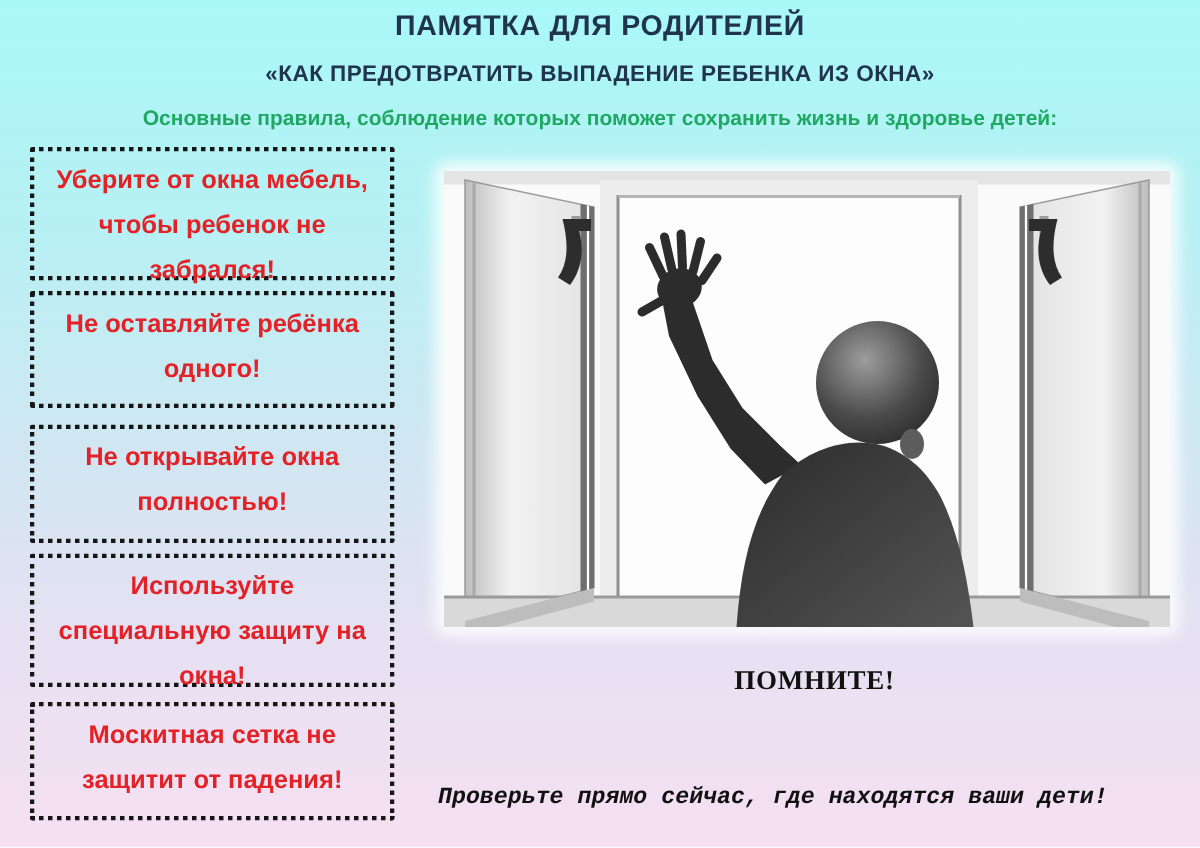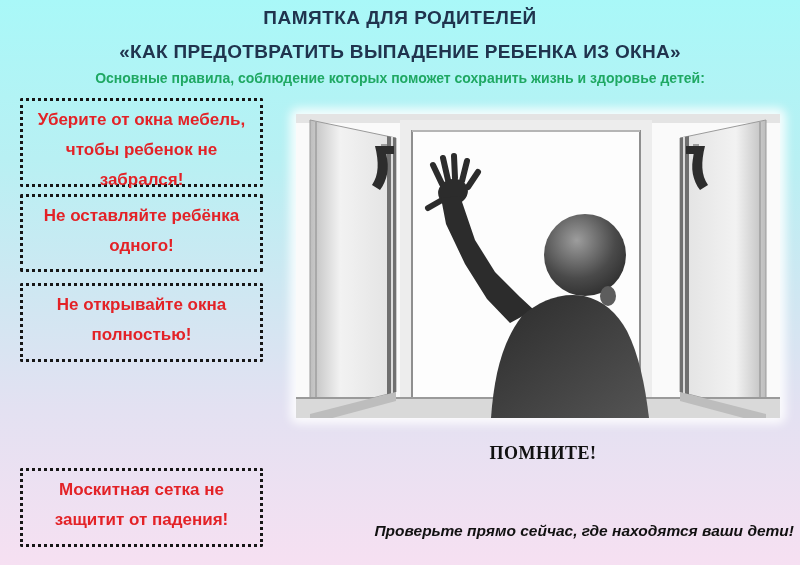--- a/index.html
+++ b/index.html
@@ -10,21 +10,21 @@
     background:linear-gradient(180deg,#a9f8f8 0%,#b8f0f3 28%,#cfe7f2 52%,#e3e1f2 72%,#f6e0f2 100%);
     font-family:"Liberation Sans", sans-serif;
   }
   .title{
     position:absolute;top:7px;left:0;width:100%;
     text-align:center;font-size:19px;font-weight:bold;
     color:#20344e;letter-spacing:.5px;
   }
   .subtitle{
     position:absolute;top:41px;left:0;width:100%;
-    text-align:center;font-size:19px;font-weight:bold;
+    text-align:center;font-size:15px;font-weight:bold;
     color:#20344e;letter-spacing:.3px;
   }
   .intro{
     position:absolute;top:70px;left:0;width:100%;
     text-align:center;font-size:14px;font-weight:bold;
     color:#1fa863;
   }
   .rule-box{
     position:absolute;left:20px;width:243px;
     border:3px dotted #161616;border-radius:2px;
@@ -58,42 +58,45 @@
   }
   .remember-body{
     position:absolute;left:292px;top:470px;width:502px;
     text-align:center;
     font-family:"Liberation Serif", serif;
     font-size:15.5px;font-weight:bold;font-style:italic;color:#111;
     line-height:1.55;
   }
   .remember-cta{
     position:absolute;left:292px;top:522px;width:502px;
-    text-align:right;
-    font-family:Liberation Sans, sans-serif;
+    text-align:left;
+    font-family:Liberation Mono, monospace;
     font-size:15.5px;font-weight:bold;font-style:italic;color:#111;
   }
 </style>
 </head>
 <body>
 
 <div class="page">
 
   <div class="title">ПАМЯТКА ДЛЯ РОДИТЕЛЕЙ</div>
   <div class="subtitle">«КАК ПРЕДОТВРАТИТЬ ВЫПАДЕНИЕ РЕБЕНКА ИЗ ОКНА»</div>
   <div class="intro">Основные правила, соблюдение которых поможет сохранить жизнь и здоровье детей:</div>
 
   <div class="rule-box b1">
     <div class="rule-text">Уберите от окна мебель, чтобы ребенок не забрался!</div>
   </div>
   <div class="rule-box b3">
     <div class="rule-text">Не открывайте окна полностью!</div>
   </div>
   <div class="rule-box b2">
     <div class="rule-text">Не оставляйте ребёнка одного!</div>
+  </div>
+  <div class="rule-box b4">
+    <div class="rule-text">Используйте специальную защиту на окна!</div>
   </div>
   <div class="rule-box b5">
     <div class="rule-text">Москитная сетка не защитит от падения!</div>
   </div>
 
   <div class="photo">
     <svg width="484" height="304" viewBox="0 0 484 304">
       <defs>
         <linearGradient id="sashL" x1="0" y1="0" x2="1" y2="0">
           <stop offset="0" stop-color="#bdbdbd"></stop>

